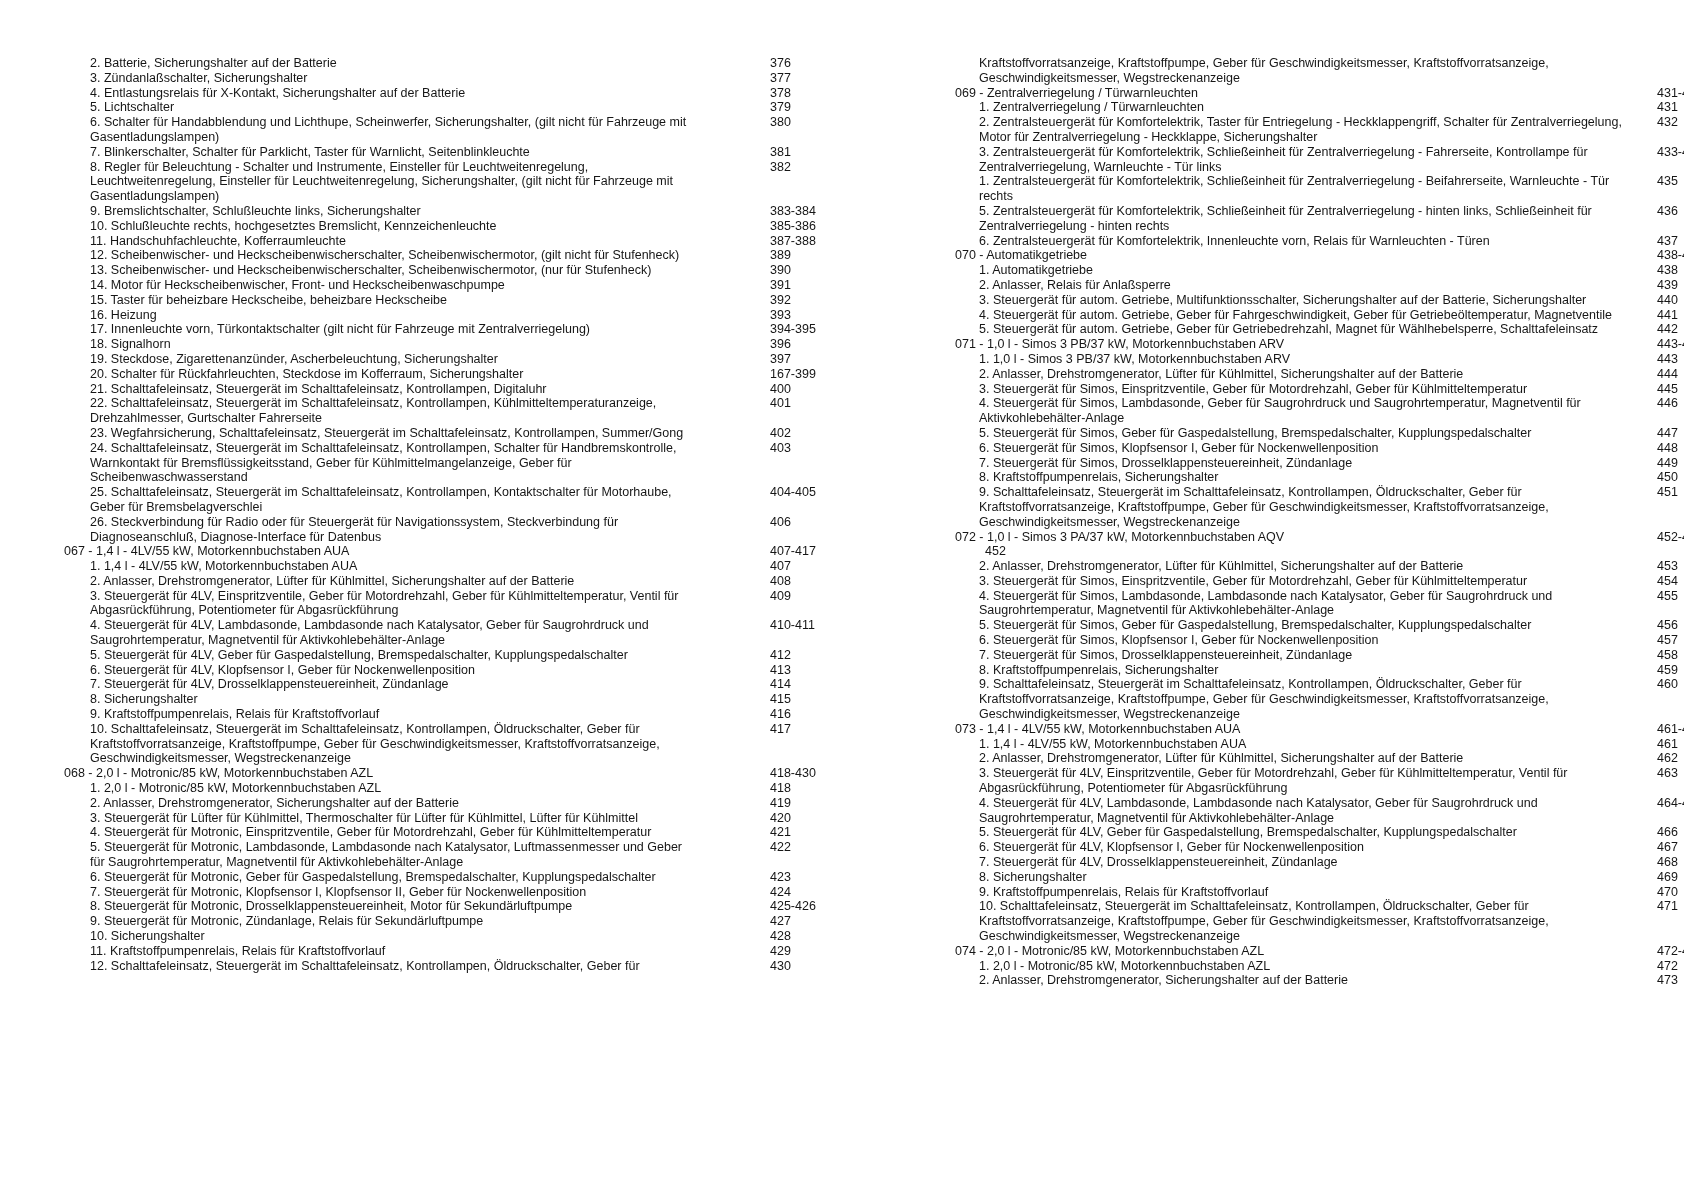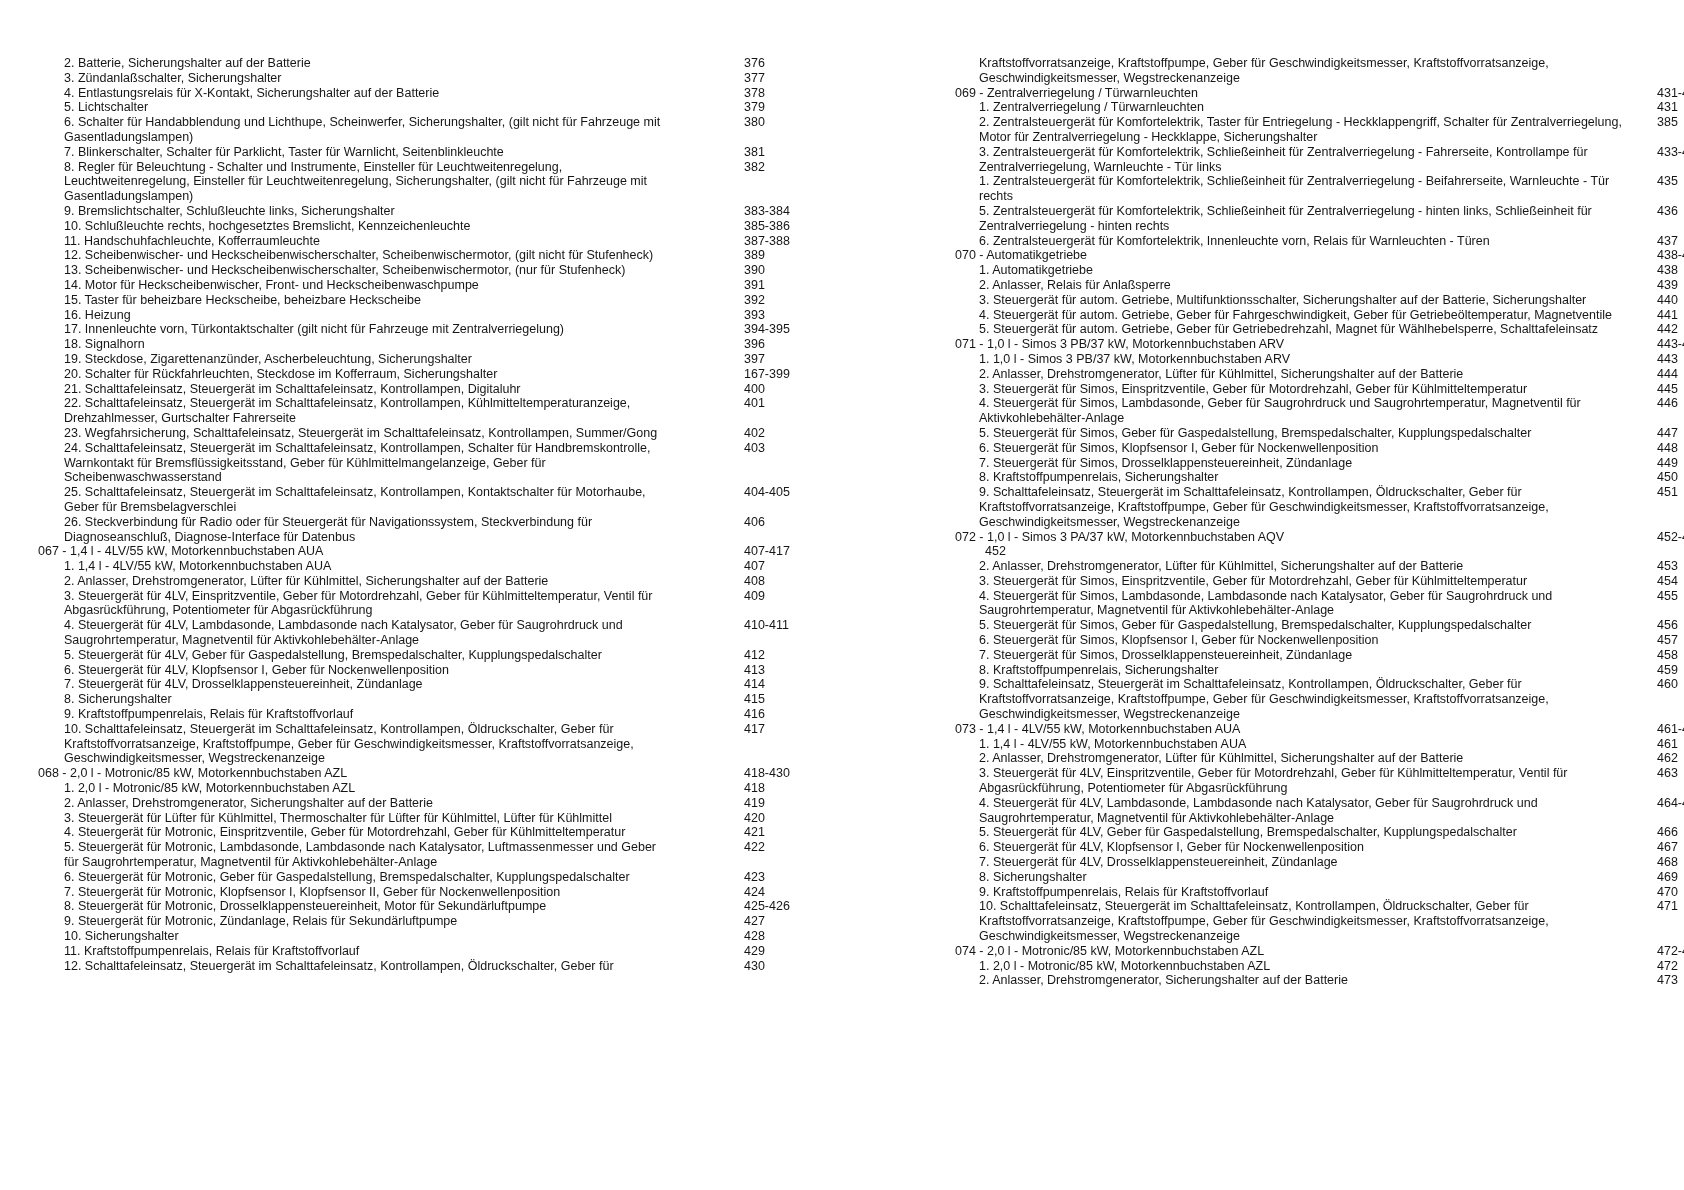--- a/index.html
+++ b/index.html
@@ -14,21 +14,21 @@
     overflow: hidden;
     font-family: "Liberation Sans", sans-serif;
     font-size: 12.5px;
     line-height: 14.8px;
     color: #161616;
   }
   .col {
     position: absolute;
     top: 56px;
   }
-  #col-left  { left: 38px;  }
+  #col-left  { left: 64px;  }
   #col-right { left: 928px; margin-left: 27px; }
   .entry {
     display: flex;
     align-items: flex-start;
   }
   .entry .txt {
     box-sizing: border-box;
   }
   #col-left  .txt { width: 632px; }
   #col-right .txt { width: 672px; }
@@ -249,21 +249,21 @@
     <div class="entry h">
       <div class="txt">069 - Zentralverriegelung / Türwarnleuchten</div>
       <div class="num">431-437</div>
     </div>
     <div class="entry i">
       <div class="txt">1. Zentralverriegelung / Türwarnleuchten</div>
       <div class="num">431</div>
     </div>
     <div class="entry i">
       <div class="txt">2. Zentralsteuergerät für Komfortelektrik, Taster für Entriegelung - Heckklappengriff, Schalter für Zentralverriegelung, Motor für Zentralverriegelung - Heckklappe, Sicherungshalter</div>
-      <div class="num">385</div>
+      <div class="num">432</div>
     </div>
     <div class="entry i">
       <div class="txt">3. Zentralsteuergerät für Komfortelektrik, Schließeinheit für Zentralverriegelung - Fahrerseite, Kontrollampe für Zentralverriegelung, Warnleuchte - Tür links</div>
       <div class="num">433-434</div>
     </div>
     <div class="entry i">
       <div class="txt">1. Zentralsteuergerät für Komfortelektrik, Schließeinheit für Zentralverriegelung - Beifahrerseite, Warnleuchte - Tür rechts</div>
       <div class="num">435</div>
     </div>
     <div class="entry i">

